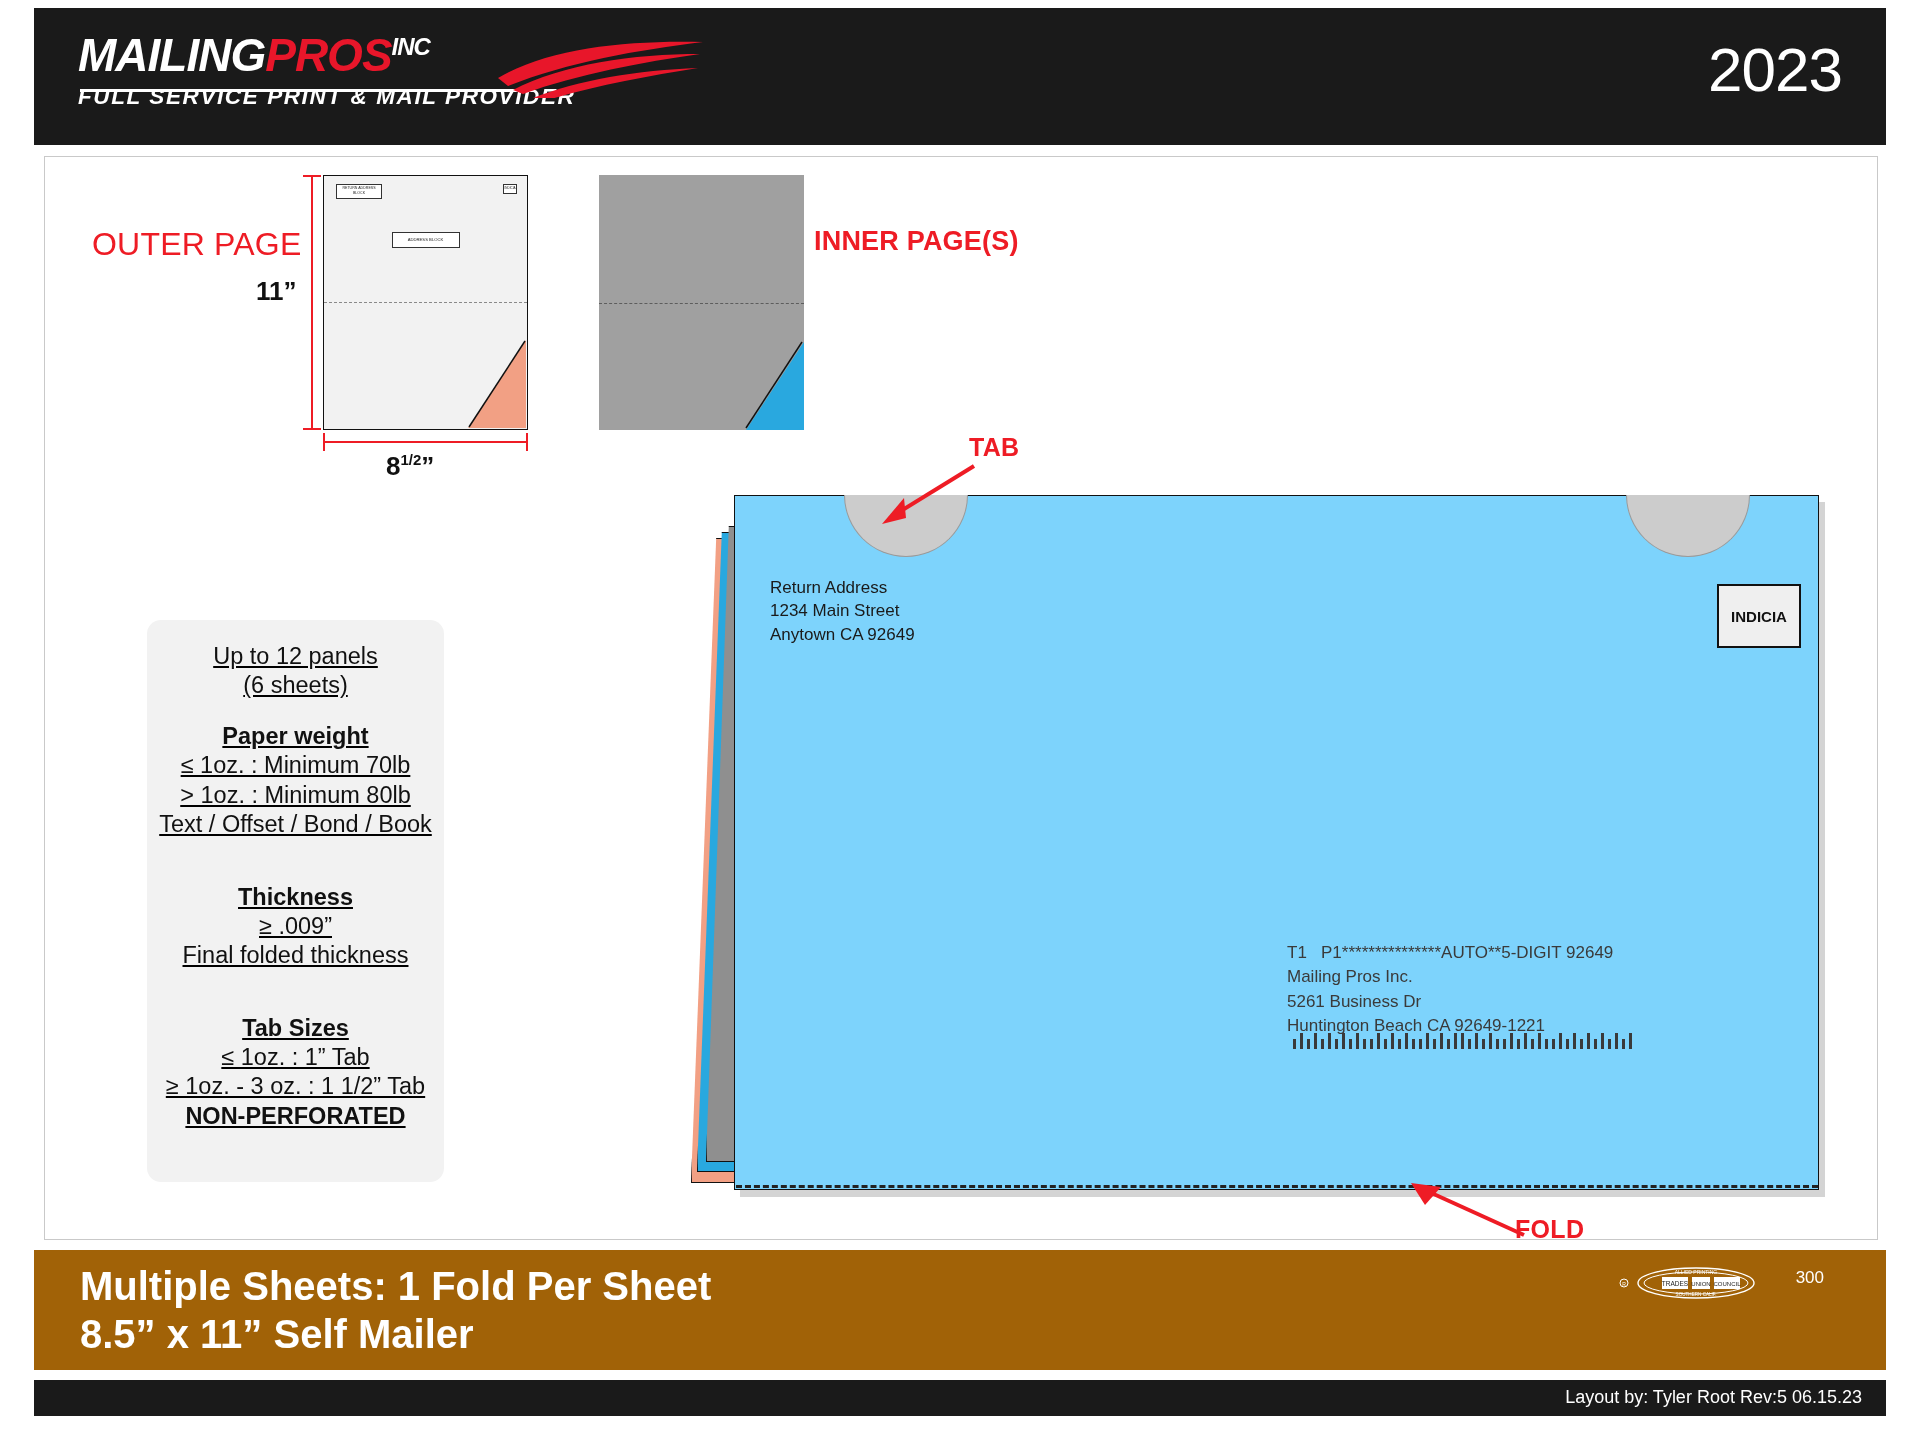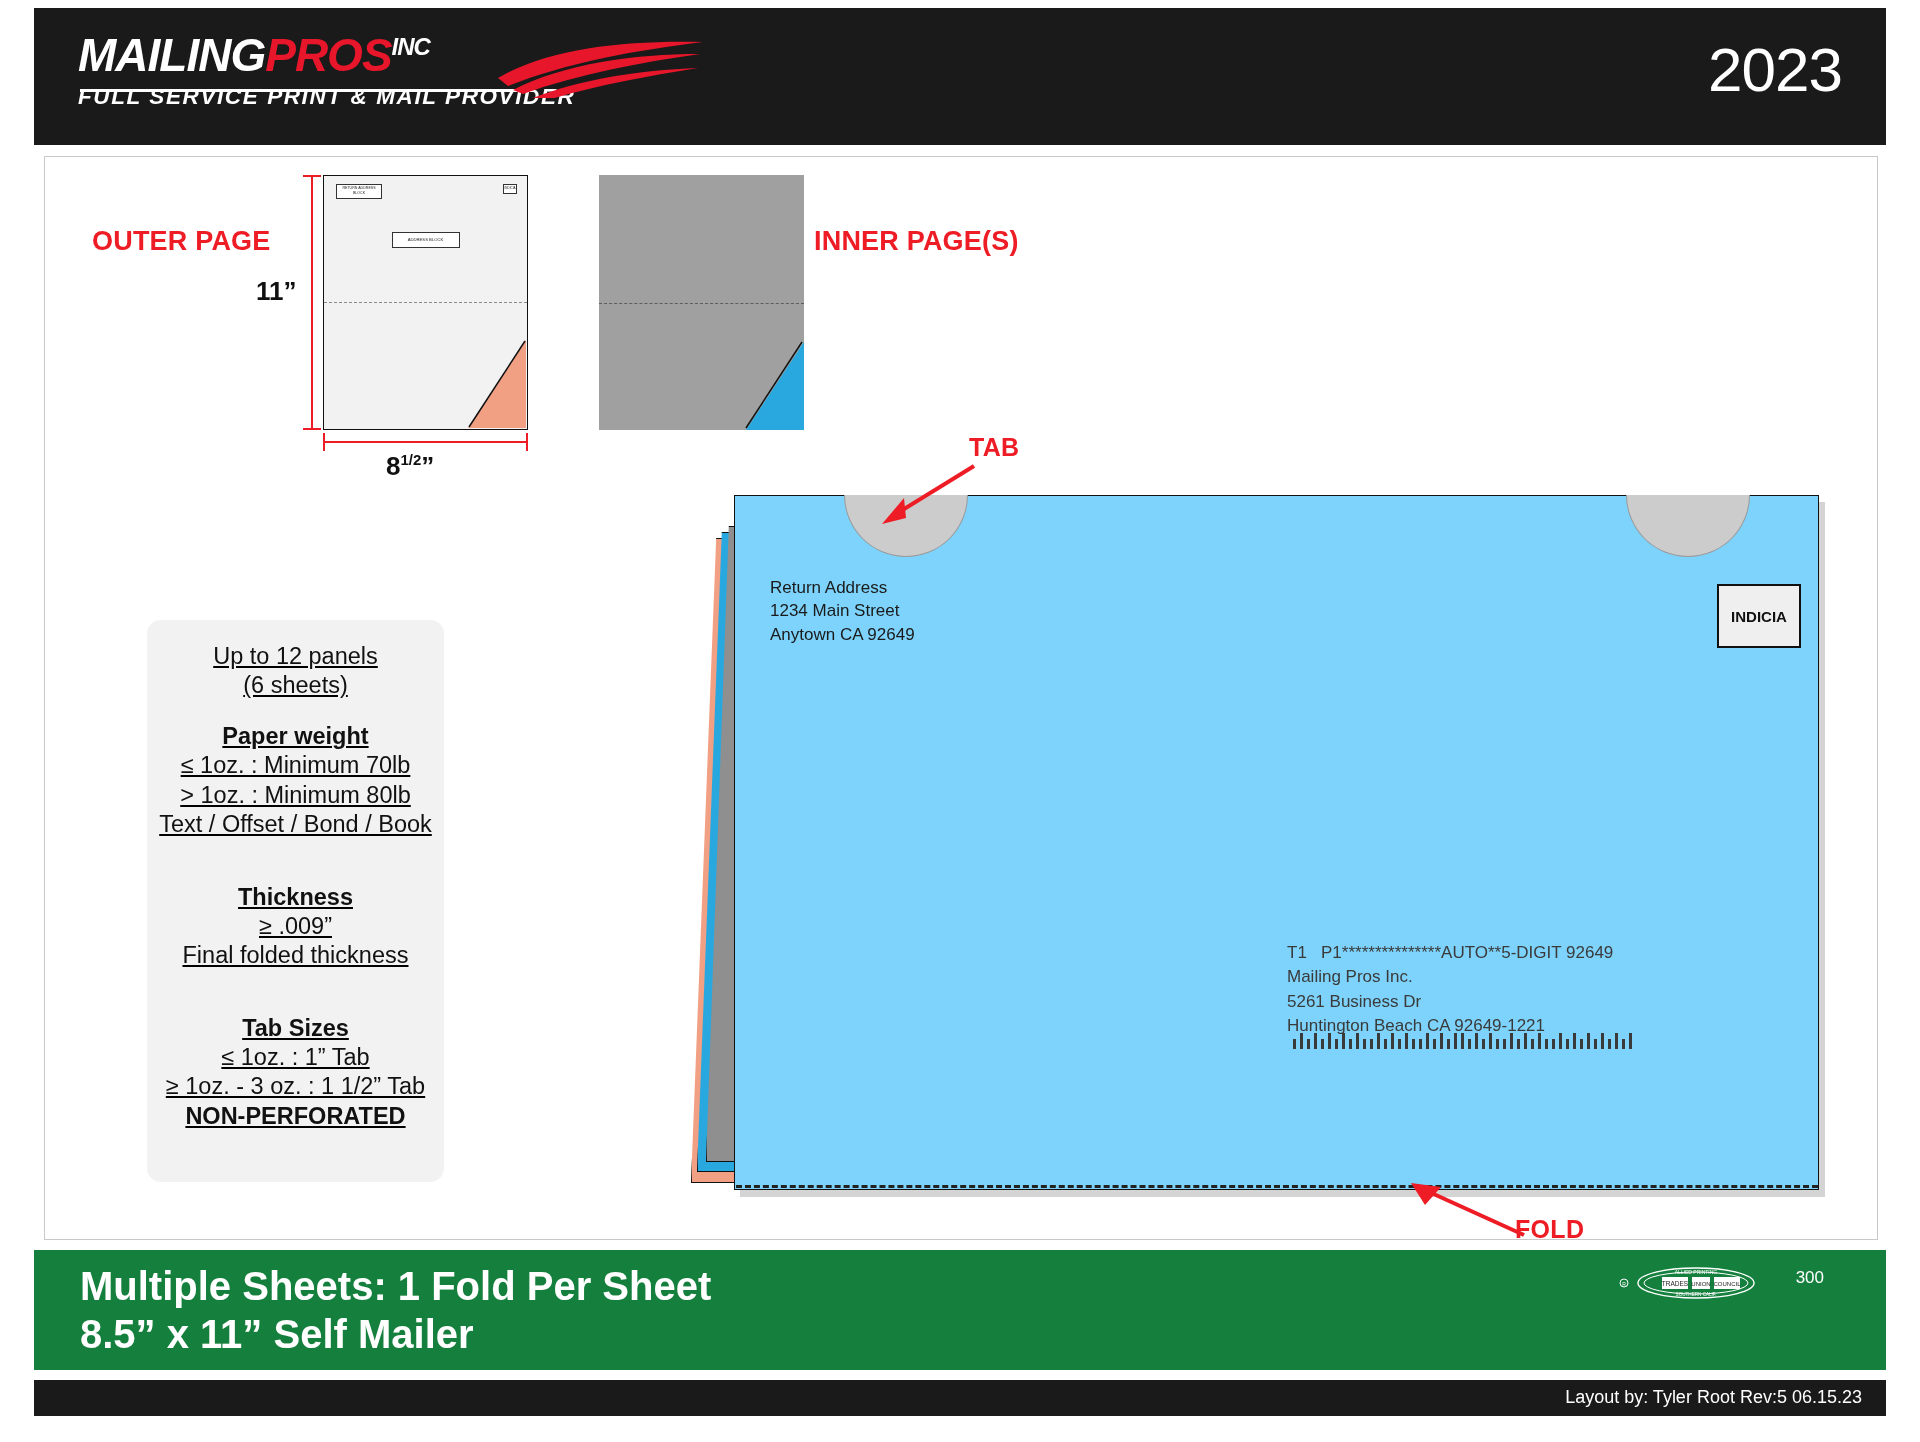--- a/index.html
+++ b/index.html
@@ -100,22 +100,22 @@
     height: 1082px;
     border: 1px solid #c9c9c9;
     background: #ffffff;
   }
 
   
   .outer-label {
     position: absolute;
     left: 58px;
     top: 218px;
-    font-size: 27px;
-    font-weight: bold;
+    font-size: 32px;
+    font-weight: normal;
     color: #ee1c25;
     letter-spacing: 0.2px;
   }
   .inner-label {
     position: absolute;
     left: 780px;
     top: 218px;
     font-size: 27px;
     font-weight: bold;
     color: #ee1c25;
@@ -371,21 +371,21 @@
   .ann-fold { left: 1481px; top: 1207px; }
   .arrow-svg { position: absolute; }
 
   
   .footer {
     position: absolute;
     left: 0;
     top: 1242px;
     width: 1852px;
     height: 120px;
-    background: #15803d;
+    background: #a16207;
   }
   .footer-t1 {
     position: absolute;
     left: 46px;
     top: 14px;
     font-size: 40px;
     font-weight: bold;
     color: #ffffff;
   }
   .footer-t2 {

